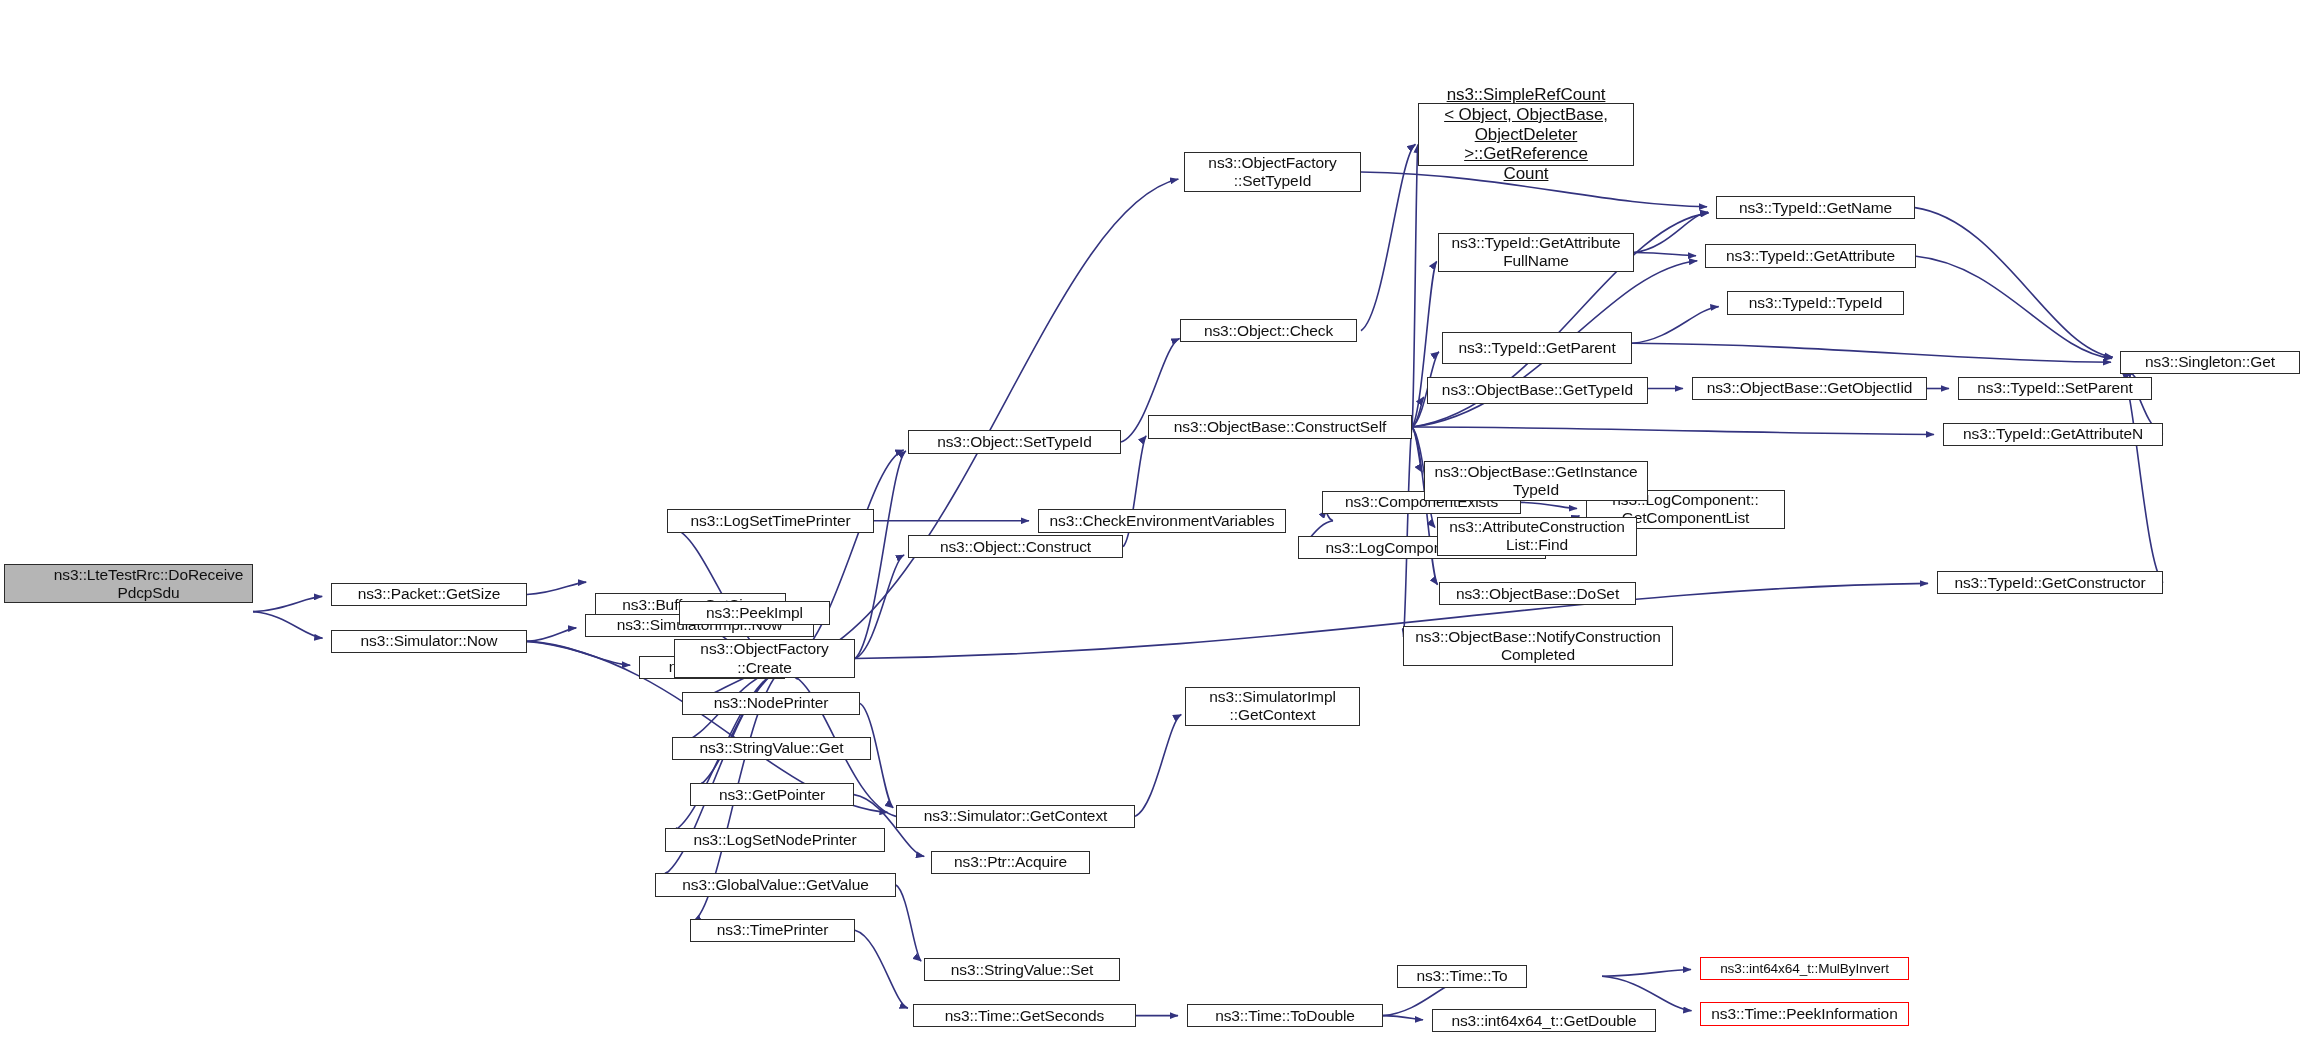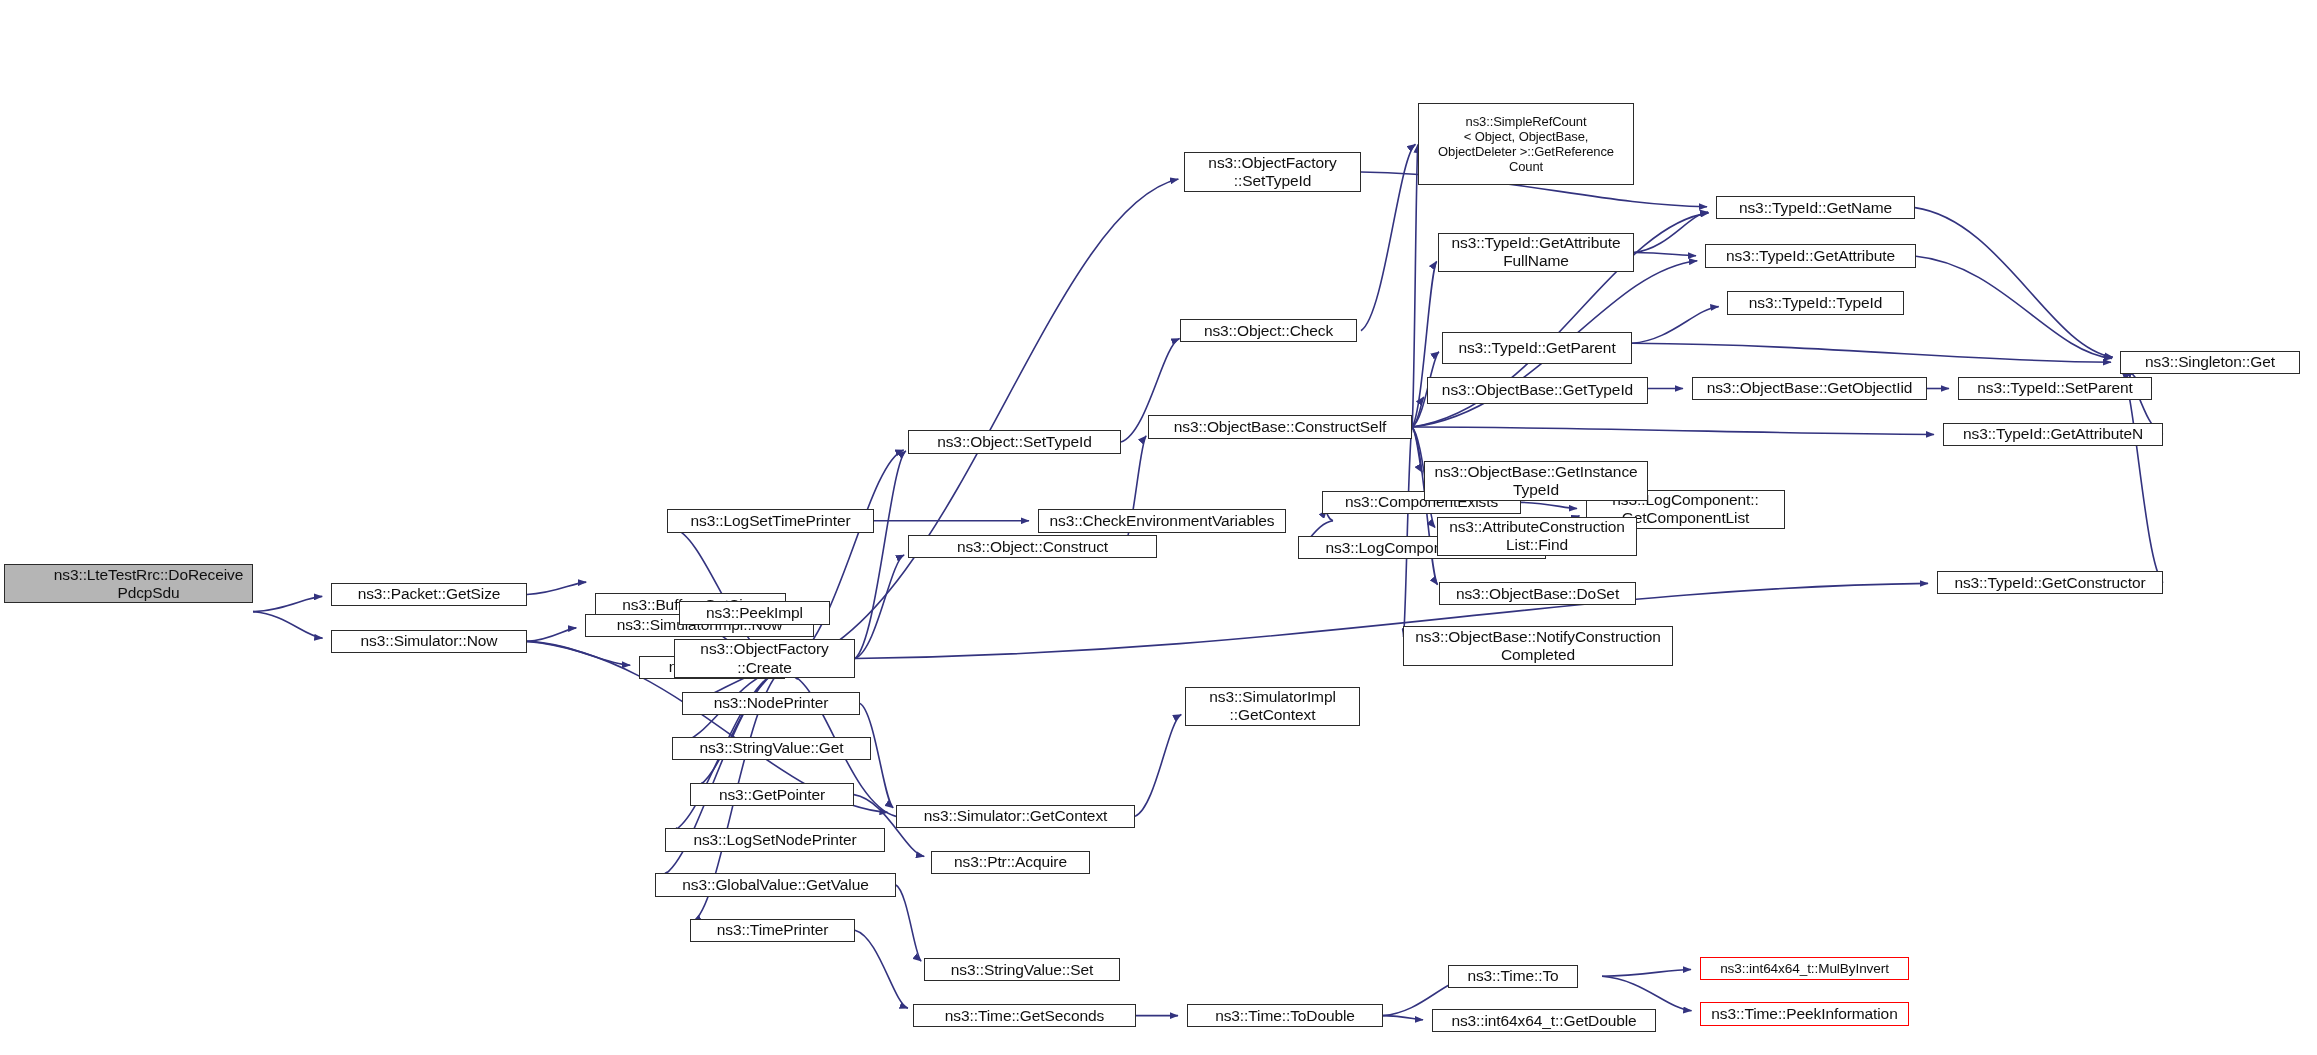--- a/index.html
+++ b/index.html
@@ -150,33 +150,33 @@
       <div class="graph-node" style="left: 679px; top: 601.183px; width: 151px; height: 23.4444px; font-size: 15.5px;"><span class="node-label">ns3::PeekImpl</span></div>
       <div class="graph-node" style="left: 674px; top: 638.861px; width: 181px; height: 39.3532px; font-size: 15.5px;"><span class="node-label">ns3::ObjectFactory
 ::Create</span></div>
       <div class="graph-node" style="left: 682px; top: 691.611px; width: 178px; height: 23.4444px; font-size: 15.5px;"><span class="node-label">ns3::NodePrinter</span></div>
       <div class="graph-node" style="left: 672px; top: 736.825px; width: 199px; height: 23.4444px; font-size: 15.5px;"><span class="node-label">ns3::StringValue::Get</span></div>
       <div class="graph-node" style="left: 690px; top: 782.877px; width: 164px; height: 23.4444px; font-size: 15.5px;"><span class="node-label">ns3::GetPointer</span></div>
       <div class="graph-node" style="left: 665px; top: 828.091px; width: 220px; height: 23.4444px; font-size: 15.5px;"><span class="node-label">ns3::LogSetNodePrinter</span></div>
       <div class="graph-node" style="left: 655px; top: 873.306px; width: 241px; height: 23.4444px; font-size: 15.5px;"><span class="node-label">ns3::GlobalValue::GetValue</span></div>
       <div class="graph-node" style="left: 690px; top: 918.52px; width: 165px; height: 23.4444px; font-size: 15.5px;"><span class="node-label">ns3::TimePrinter</span></div>
       <div class="graph-node" style="left: 908px; top: 430.373px; width: 213px; height: 23.4444px; font-size: 15.5px;"><span class="node-label">ns3::Object::SetTypeId</span></div>
-      <div class="graph-node" style="left: 908px; top: 535.036px; width: 249px; height: 23.4444px; font-size: 15.5px;"><span class="node-label">ns3::Object::Construct</span></div>
+      <div class="graph-node" style="left: 908px; top: 535.036px; width: 215px; height: 23.4444px; font-size: 15.5px;"><span class="node-label">ns3::Object::Construct</span></div>
       <div class="graph-node" style="left: 896px; top: 804.647px; width: 239px; height: 23.4444px; font-size: 15.5px;"><span class="node-label">ns3::Simulator::GetContext</span></div>
       <div class="graph-node" style="left: 931px; top: 850.698px; width: 159px; height: 23.4444px; font-size: 15.5px;"><span class="node-label">ns3::Ptr::Acquire</span></div>
       <div class="graph-node" style="left: 924px; top: 957.873px; width: 196px; height: 23.4444px; font-size: 15.5px;"><span class="node-label">ns3::StringValue::Set</span></div>
       <div class="graph-node" style="left: 913px; top: 1003.92px; width: 223px; height: 23.4444px; font-size: 15.5px;"><span class="node-label">ns3::Time::GetSeconds</span></div>
       <div class="graph-node" style="left: 1184px; top: 152.389px; width: 177px; height: 39.3532px; font-size: 15.5px;"><span class="node-label">ns3::ObjectFactory
 ::SetTypeId</span></div>
       <div class="graph-node" style="left: 1180px; top: 319.012px; width: 177px; height: 23.4444px; font-size: 15.5px;"><span class="node-label">ns3::Object::Check</span></div>
       <div class="graph-node" style="left: 1148px; top: 415.302px; width: 264px; height: 23.4444px; font-size: 15.5px;"><span class="node-label">ns3::ObjectBase::ConstructSelf</span></div>
       <div class="graph-node" style="left: 1185px; top: 686.587px; width: 175px; height: 39.3532px; font-size: 15.5px;"><span class="node-label">ns3::SimulatorImpl
 ::GetContext</span></div>
       <div class="graph-node" style="left: 1187px; top: 1003.92px; width: 196px; height: 23.4444px; font-size: 15.5px;"><span class="node-label">ns3::Time::ToDouble</span></div>
-      <div class="graph-node" style="left: 1418px; top: 102.988px; width: 216px; height: 82px; font-size: 13px;"><span class="node-label">ns3::SimpleRefCount
+      <div class="graph-node" style="left: 1418px; top: 102.988px; width: 216px; height: 63px; font-size: 17px; text-decoration: underline;"><span class="node-label">ns3::SimpleRefCount
 &lt; Object, ObjectBase,
  ObjectDeleter &gt;::GetReference
 Count</span></div>
       <div class="graph-node" style="left: 1438px; top: 232.77px; width: 196px; height: 39.3532px; font-size: 15.5px;"><span class="node-label">ns3::TypeId::GetAttribute
 FullName</span></div>
       <div class="graph-node" style="left: 1442px; top: 331.571px; width: 190px; height: 32px; font-size: 15.5px;"><span class="node-label">ns3::TypeId::GetParent</span></div>
       <div class="graph-node" style="left: 1427px; top: 376.786px; width: 221px; height: 27px; font-size: 15.5px;"><span class="node-label">ns3::ObjectBase::GetTypeId</span></div>
       <div class="graph-node" style="left: 1424px; top: 461.353px; width: 224px; height: 39.3532px; font-size: 15.5px;"><span class="node-label">ns3::ObjectBase::GetInstance
 TypeId</span></div>
       <div class="graph-node" style="left: 1437px; top: 516.615px; width: 200px; height: 39.3532px; font-size: 15.5px;"><span class="node-label">ns3::AttributeConstruction
@@ -185,18 +185,18 @@
       <div class="graph-node" style="left: 1403px; top: 626.302px; width: 270px; height: 39.3532px; font-size: 15.5px;"><span class="node-label">ns3::ObjectBase::NotifyConstruction
 Completed</span></div>
       <div class="graph-node" style="left: 1716px; top: 195.929px; width: 199px; height: 23.4444px; font-size: 15.5px;"><span class="node-label">ns3::TypeId::GetName</span></div>
       <div class="graph-node" style="left: 1705px; top: 244.492px; width: 211px; height: 23.4444px; font-size: 15.5px;"><span class="node-label">ns3::TypeId::GetAttribute</span></div>
       <div class="graph-node" style="left: 1727px; top: 291.381px; width: 177px; height: 23.4444px; font-size: 15.5px;"><span class="node-label">ns3::TypeId::TypeId</span></div>
       <div class="graph-node" style="left: 1692px; top: 376.786px; width: 235px; height: 23.4444px; font-size: 15.5px;"><span class="node-label">ns3::ObjectBase::GetObjectIid</span></div>
       <div class="graph-node" style="left: 1958px; top: 376.786px; width: 194px; height: 23.4444px; font-size: 15.5px;"><span class="node-label">ns3::TypeId::SetParent</span></div>
       <div class="graph-node" style="left: 1943px; top: 422.837px; width: 220px; height: 23.4444px; font-size: 15.5px;"><span class="node-label">ns3::TypeId::GetAttributeN</span></div>
       <div class="graph-node" style="left: 2120px; top: 350.829px; width: 180px; height: 23.4444px; font-size: 15.5px;"><span class="node-label">ns3::Singleton::Get</span></div>
       <div class="graph-node" style="left: 1937px; top: 571.04px; width: 226px; height: 23.4444px; font-size: 15.5px;"><span class="node-label">ns3::TypeId::GetConstructor</span></div>
-      <div class="graph-node" style="left: 1448px; top: 964.571px; width: 130px; height: 23.4444px; font-size: 15.5px;"><span class="node-label">ns3::Time::To</span></div>
+      <div class="graph-node" style="left: 1397px; top: 964.571px; width: 130px; height: 23.4444px; font-size: 15.5px;"><span class="node-label">ns3::Time::To</span></div>
       <div class="graph-node" style="left: 1432px; top: 1008.95px; width: 224px; height: 23.4444px; font-size: 15.5px;"><span class="node-label">ns3::int64x64_t::GetDouble</span></div>
       <div class="graph-node alert" style="left: 1700px; top: 957.036px; width: 209px; height: 23.4444px; font-size: 13.6px;"><span class="node-label">ns3::int64x64_t::MulByInvert</span></div>
       <div class="graph-node alert" style="left: 1700px; top: 1002.25px; width: 209px; height: 23.4444px; font-size: 15.5px;"><span class="node-label">ns3::Time::PeekInformation</span></div>
     </div>
 </div>
 
 </body></html>

